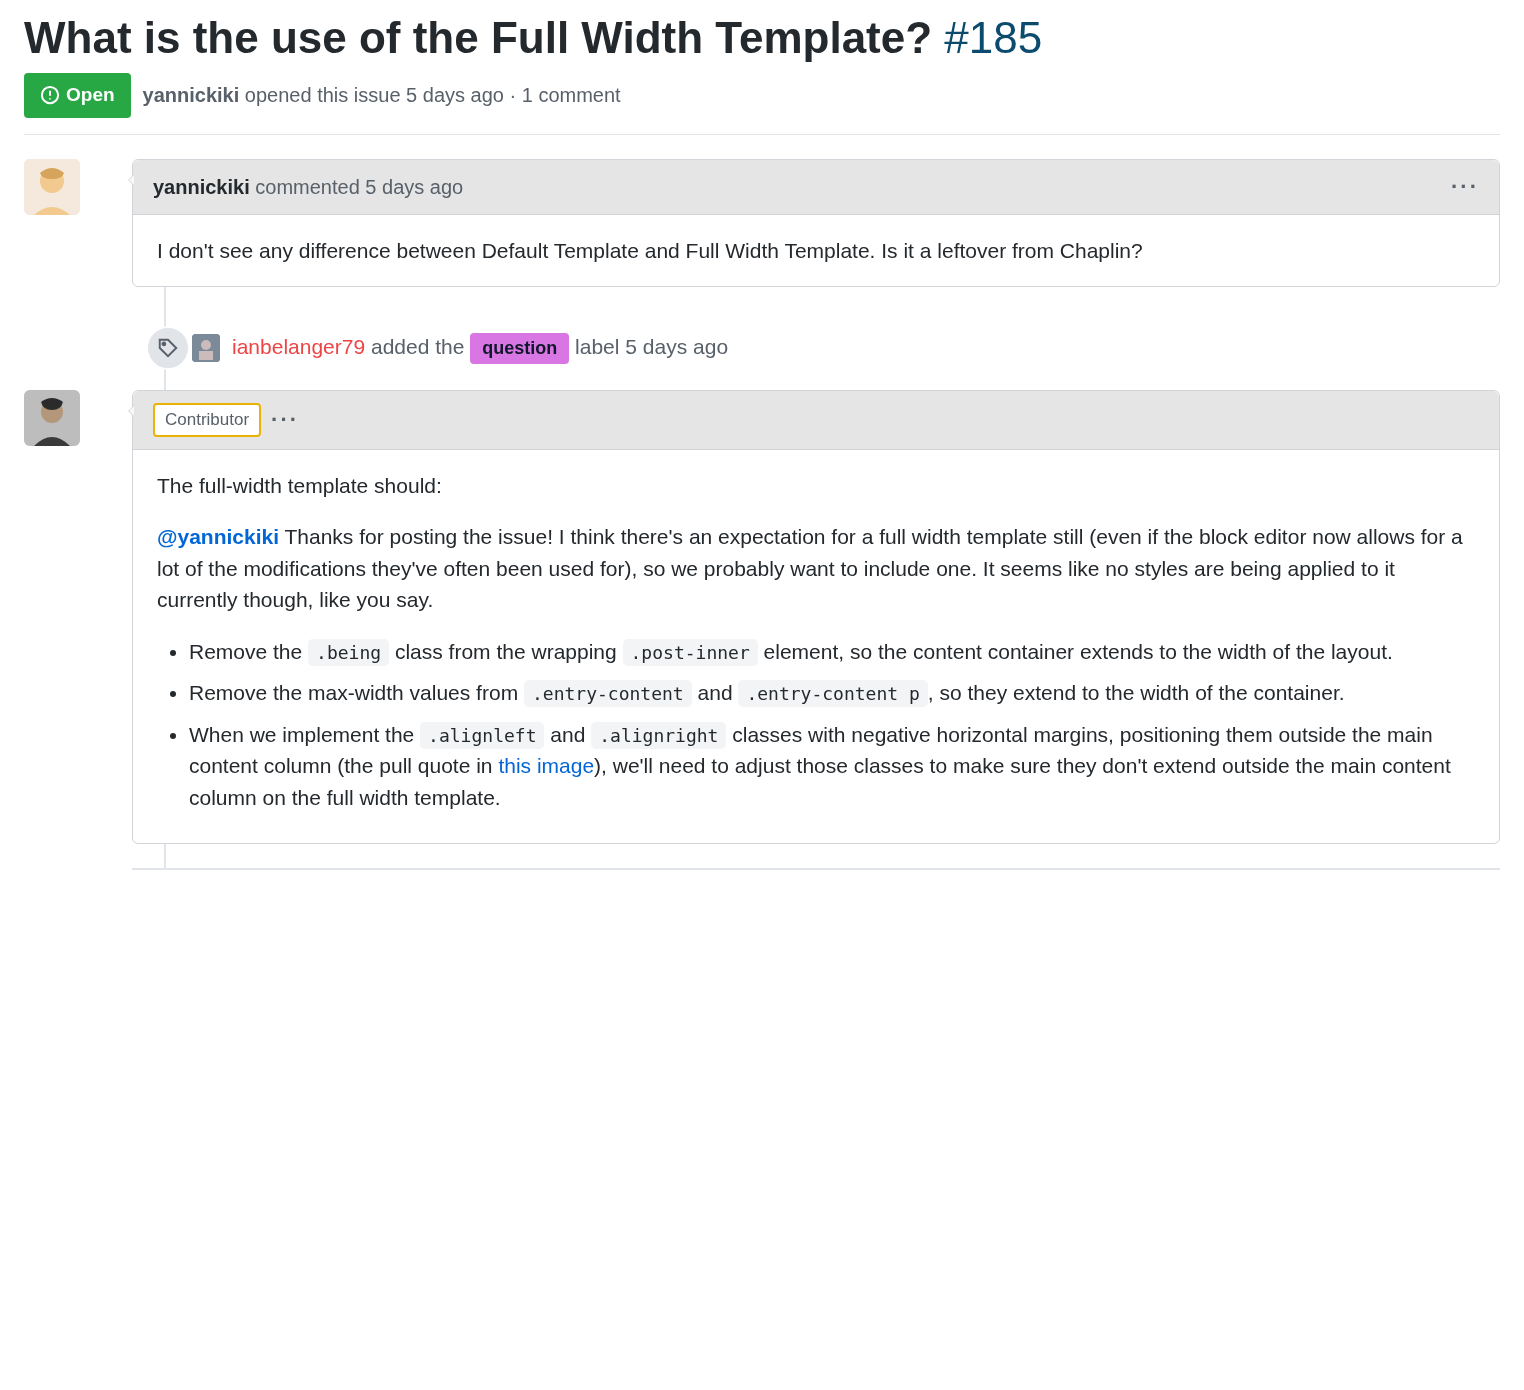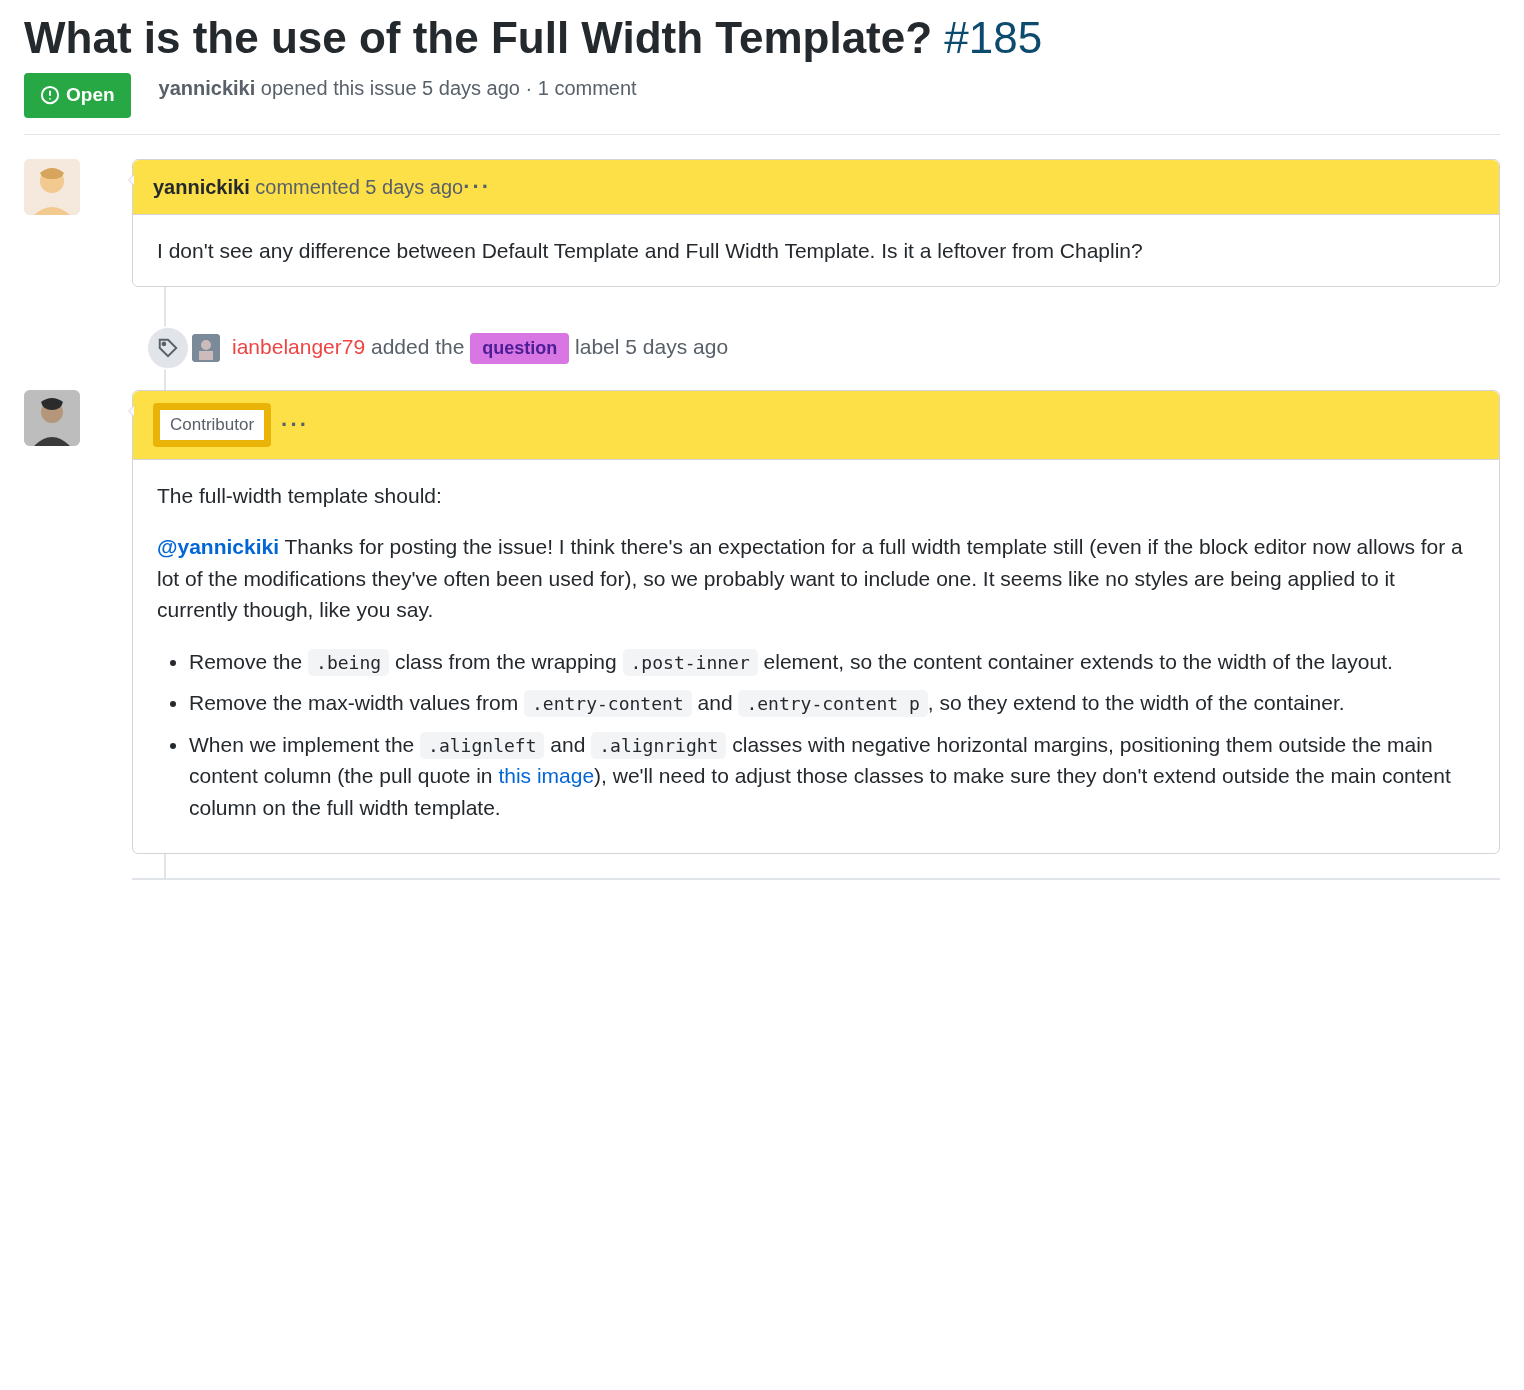--- a/index.html
+++ b/index.html
@@ -19,21 +19,22 @@
   .issue-title {
     font-size: 44px;
     font-weight: 400;
     line-height: 1.25;
     margin: 0;
   }
   .issue-title .text { font-weight: 600; }
   .issue-number { color: #0c4a6e; font-weight: 300; }
   .meta-row {
     display: flex;
-    gap: 28px;
+    align-items: center;
+    gap: 12px;
     padding-bottom: 16px;
     border-bottom: 1px solid #e1e4e8;
     font-size: 20px;
   }
   .state-badge {
     display: inline-flex;
     align-items: center;
     gap: 6px;
     background: #28a745;
     color: #fff;
@@ -79,27 +80,27 @@
   .avatar svg { width: 56px; height: 56px; display:block; }
 
   .comment-box {
     border: 1px solid #d1d5da;
     border-radius: 6px;
     background: #fff;
     position: relative;
     z-index: 1;
   }
   .comment-header {
-    background: #fde047;
+    background: #e5e5e5;
     border-bottom: 1px solid #d1d5da;
     border-radius: 6px 6px 0 0;
     padding: 12px 20px;
     display: flex;
     align-items: center;
-    justify-content: flex-start;
+    justify-content: space-between;
     position: relative;
   }
   .comment-header::before {
     content: "";
     position: absolute;
     left: -11px;
     top: 14px;
     border: 6px solid transparent;
     border-right-color: #d1d5da;
   }
@@ -108,21 +109,21 @@
     position: absolute;
     left: -9px;
     top: 15px;
     border: 5px solid transparent;
     border-right-color: #f6f8fa;
   }
   .comment-header .left { color: #586069; font-size: 20px; }
   .comment-header .left .author { color: #24292e; font-weight: 600; }
   .comment-header .right { display: flex; align-items: center; gap: 10px; }
   .role-badge {
-    border: 7px solid #eab308;
+    border: 2px solid #eab308;
     color: #586069;
     background: #fff;
     padding: 2px 10px;
     border-radius: 4px;
     font-size: 17px;
   }
   .kebab {
     font-size: 22px;
     font-weight: bold;
     color: #586069;
@@ -180,21 +181,21 @@
     width: 28px; height: 28px;
     border-radius: 4px;
     background: linear-gradient(135deg,#888,#555);
     overflow: hidden;
     vertical-align: middle;
   }
   .event-item .event-author { color: #ef4444; font-weight: 400; text-align: right; }
   .label-pill {
     display: inline-block;
     background: #d876e3;
-    color: #4c1d95;
+    color: #0f172a;
     font-weight: 600;
     padding: 2px 12px;
     border-radius: 4px;
     font-size: 18px;
   }
   .bottom-border {
     border-bottom: 2px solid #e1e4e8;
     margin-top: 20px;
   }
 </style>

